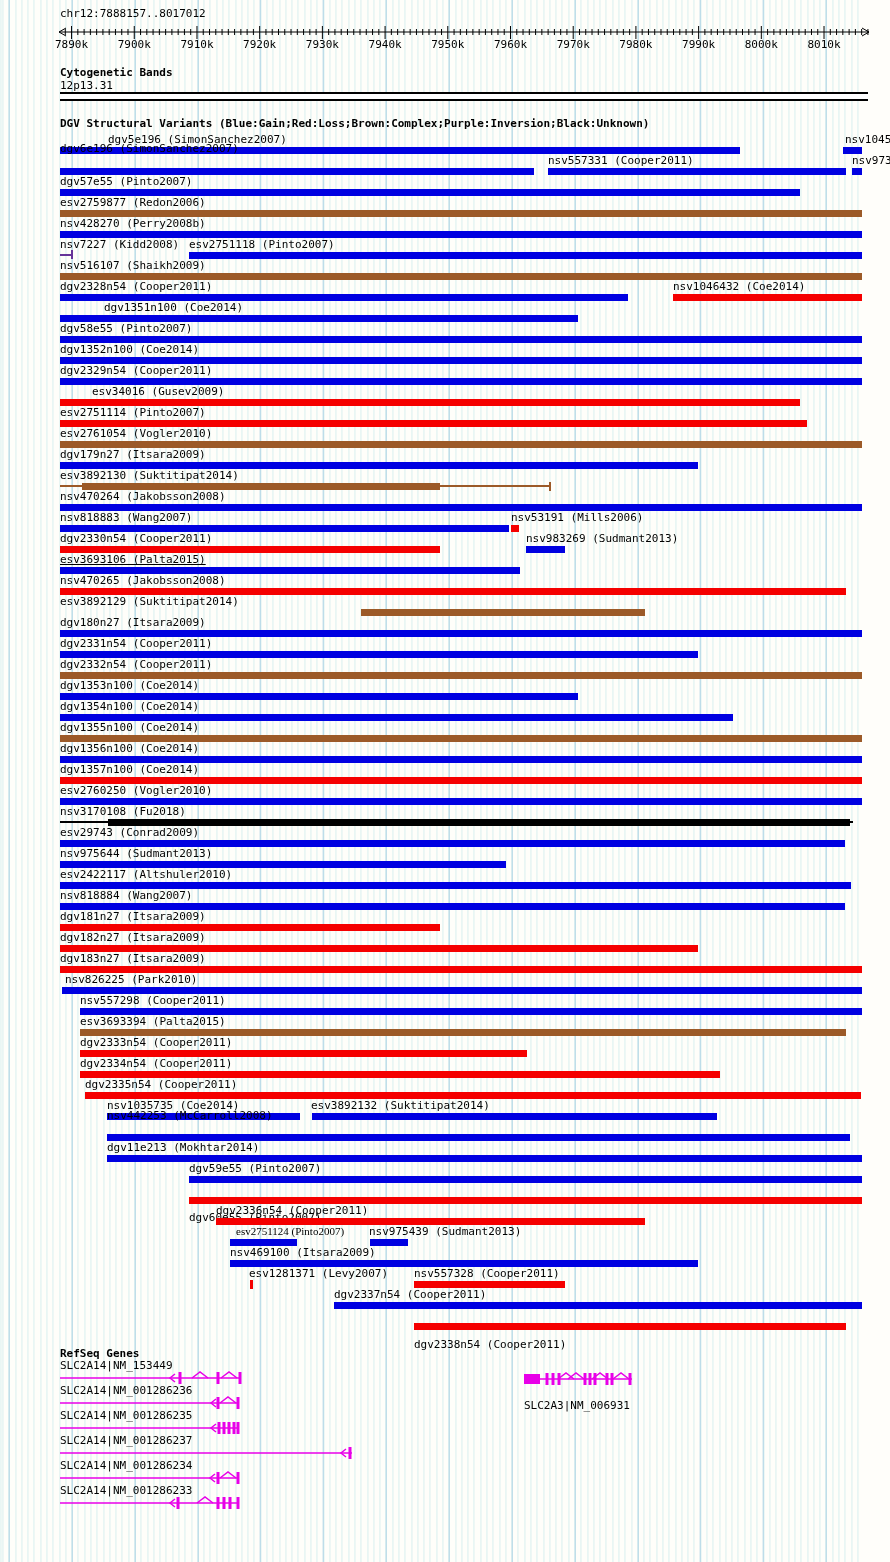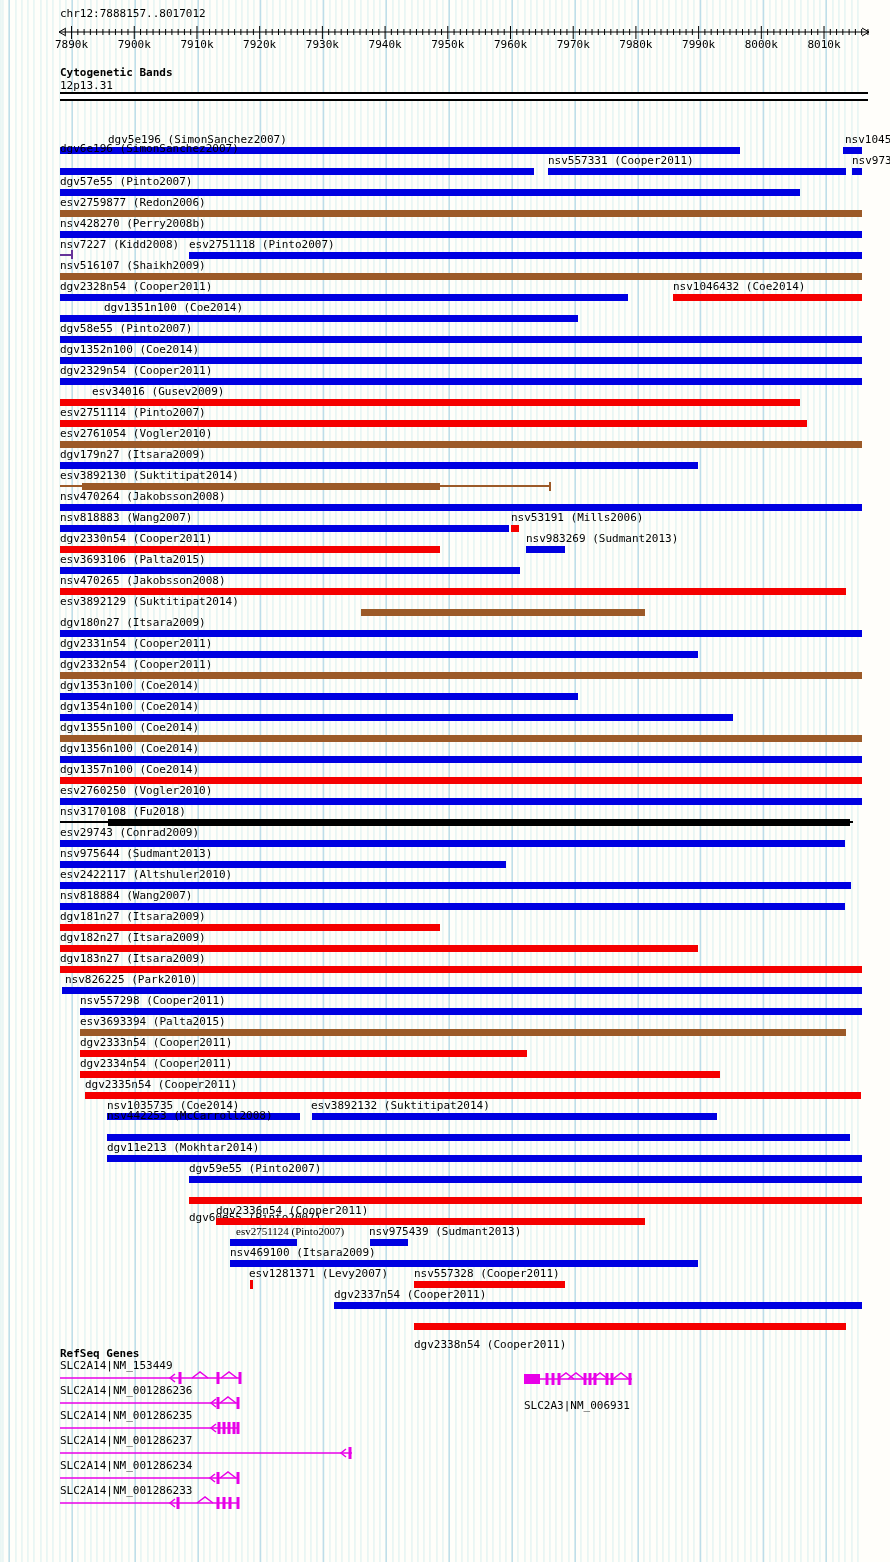--- a/index.html
+++ b/index.html
@@ -175,20 +175,21 @@
       <line x1="849.11290985992" y1="29" x2="849.11290985992" y2="35" stroke="#000" stroke-width="1"></line>
       <line x1="855.3835241162546" y1="29" x2="855.3835241162546" y2="35" stroke="#000" stroke-width="1"></line>
       <line x1="861.6541383725894" y1="29" x2="861.6541383725894" y2="35" stroke="#000" stroke-width="1"></line>
       <line x1="867.924752628924" y1="29" x2="867.924752628924" y2="35" stroke="#000" stroke-width="1"></line>
     </svg>
 
   <div class="lbl bold" style="left:60px;top:67px">Cytogenetic Bands</div>
   <div class="lbl" style="left:60px;top:80px">12p13.31</div>
   <div class="band"></div>
 
+  <div class="lbl bold" style="left:60px;top:118px">DGV Structural Variants (Blue:Gain;Red:Loss;Brown:Complex;Purple:Inversion;Black:Unknown)</div>
 
   <div id="variants">
       <div class="lbl" style="left: 60px; top: 134px; padding-left: 48px;">dgv5e196 (SimonSanchez2007)</div>
       <div class="vbar" style="left: 60px; top: 147px; width: 680px; background: rgb(0, 0, 225);"></div>
       <div class="lbl" style="left: 845px; top: 134px;">nsv10455</div>
       <div class="vbar" style="left: 843px; top: 147px; width: 19px; background: rgb(0, 0, 225);"></div>
       <div class="lbl" style="left: 60px; top: 143px; text-align: right;">dgv6e196 (SimonSanchez2007)</div>
       <div class="vbar" style="left: 60px; top: 168px; width: 474px; background: rgb(0, 0, 225);"></div>
       <div class="lbl" style="left: 548px; top: 155px;">nsv557331 (Cooper2011)</div>
       <div class="vbar" style="left: 548px; top: 168px; width: 298px; background: rgb(0, 0, 225);"></div>
@@ -234,21 +235,21 @@
       <div class="lbl" style="left: 60px; top: 491px;">nsv470264 (Jakobsson2008)</div>
       <div class="vbar" style="left: 60px; top: 504px; width: 802px; background: rgb(0, 0, 225);"></div>
       <div class="lbl" style="left: 60px; top: 512px;">nsv818883 (Wang2007)</div>
       <div class="vbar" style="left: 60px; top: 525px; width: 449px; background: rgb(0, 0, 225);"></div>
       <div class="lbl" style="left: 511px; top: 512px;">nsv53191 (Mills2006)</div>
       <div class="vbar" style="left: 511px; top: 525px; width: 8px; background: rgb(245, 0, 0);"></div>
       <div class="lbl" style="left: 60px; top: 533px;">dgv2330n54 (Cooper2011)</div>
       <div class="vbar" style="left: 60px; top: 546px; width: 380px; background: rgb(245, 0, 0);"></div>
       <div class="lbl" style="left: 526px; top: 533px;">nsv983269 (Sudmant2013)</div>
       <div class="vbar" style="left: 526px; top: 546px; width: 39px; background: rgb(0, 0, 225);"></div>
-      <div class="lbl" style="left: 60px; top: 554px;">esv3693106 (Palta2015)</div>
+      <div class="lbl" style="left: 60px; top: 554px; text-decoration: underline;">esv3693106 (Palta2015)</div>
       <div class="vbar" style="left: 60px; top: 567px; width: 460px; background: rgb(0, 0, 225);"></div>
       <div class="lbl" style="left: 60px; top: 575px;">nsv470265 (Jakobsson2008)</div>
       <div class="vbar" style="left: 60px; top: 588px; width: 786px; background: rgb(245, 0, 0);"></div>
       <div class="lbl" style="left: 60px; top: 596px; text-align: center;">esv3892129 (Suktitipat2014)</div>
       <div class="vbar" style="left: 361px; top: 609px; width: 284px; background: rgb(156, 90, 40);"></div>
       <div class="lbl" style="left: 60px; top: 617px;">dgv180n27 (Itsara2009)</div>
       <div class="vbar" style="left: 60px; top: 630px; width: 802px; background: rgb(0, 0, 225);"></div>
       <div class="lbl" style="left: 60px; top: 638px;">dgv2331n54 (Cooper2011)</div>
       <div class="vbar" style="left: 60px; top: 651px; width: 638px; background: rgb(0, 0, 225);"></div>
       <div class="lbl" style="left: 60px; top: 659px;">dgv2332n54 (Cooper2011)</div>

